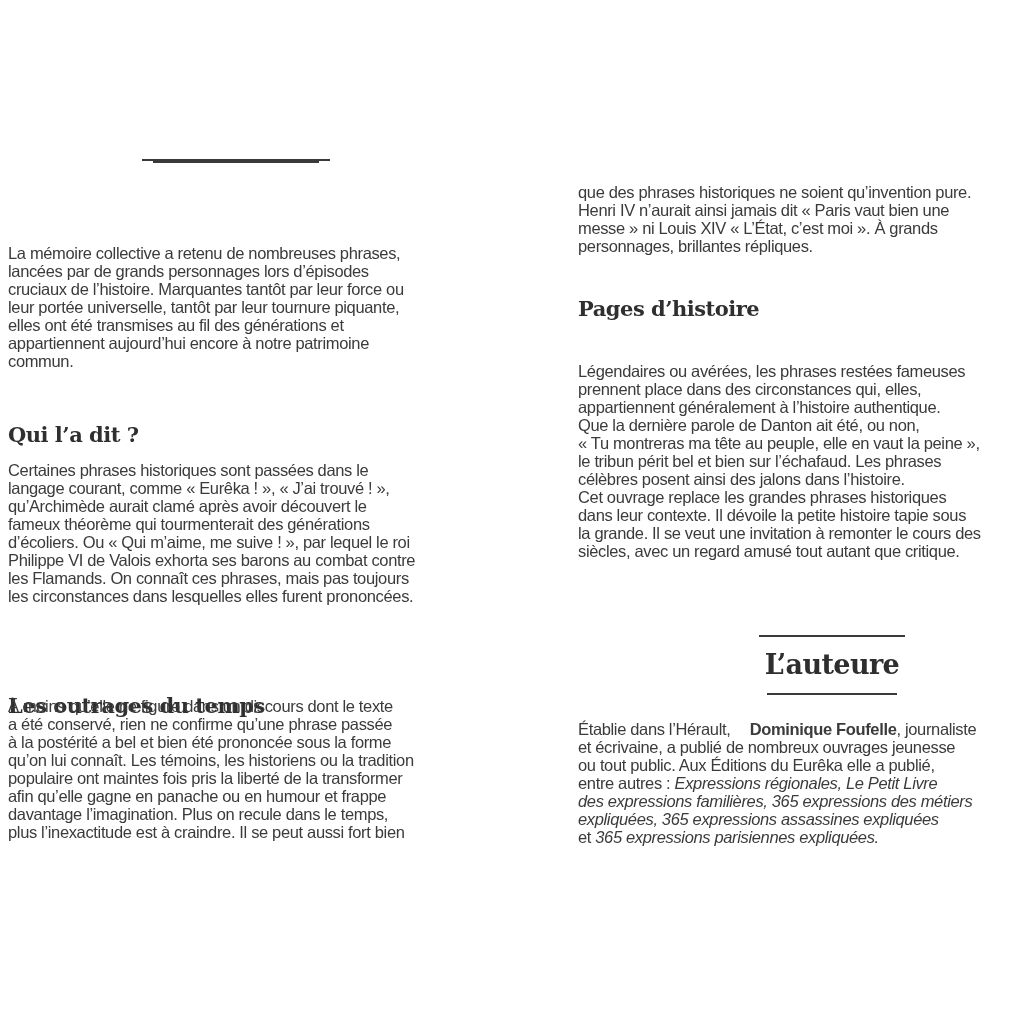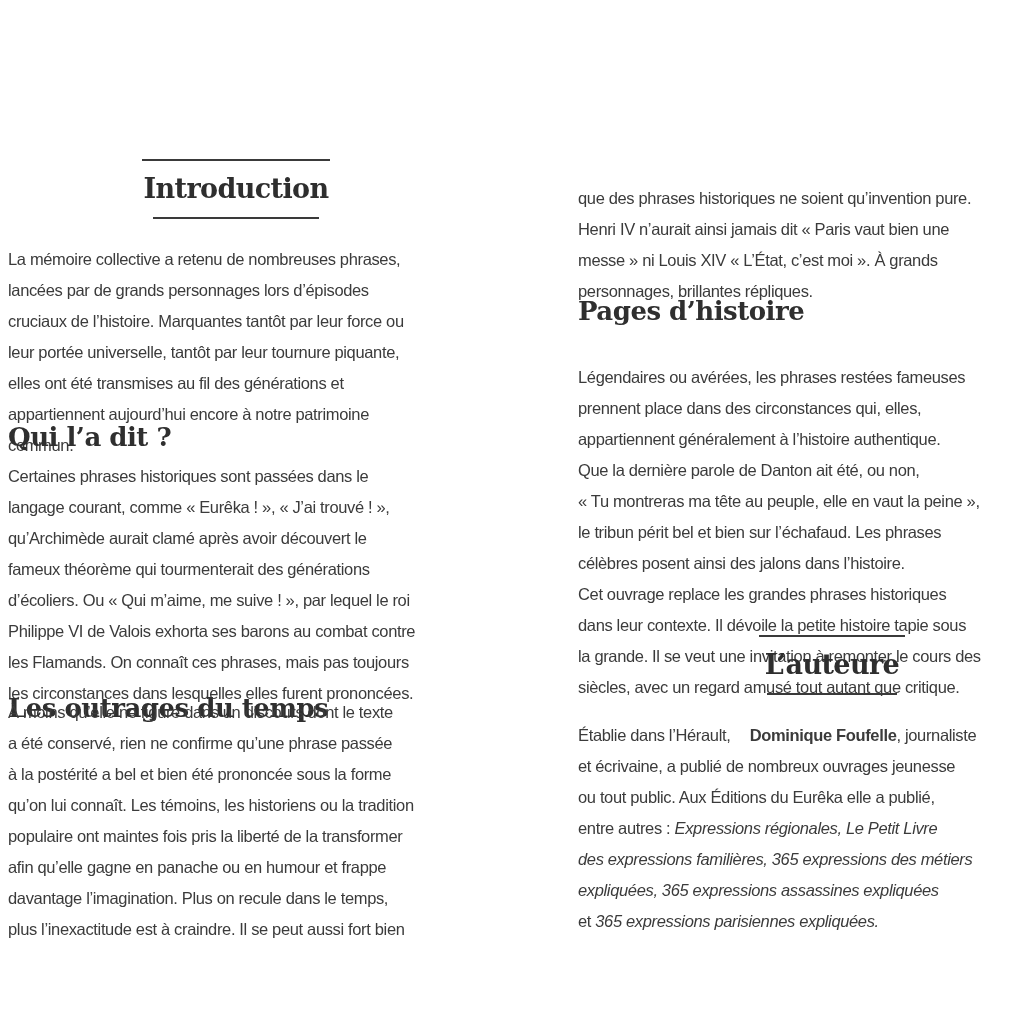--- a/index.html
+++ b/index.html
@@ -9,31 +9,31 @@
     height: 1033px;
     background: #ffffff;
     overflow: hidden;
     font-family: "Liberation Sans", sans-serif;
     color: #3b3b3b;
   }
   .para {
     position: absolute;
     margin: 0;
     font-size: 16.5px;
-    line-height: 31px;
+    line-height: 18px;
     letter-spacing: -0.35px;
     white-space: pre-line;
     color: #3b3b3b;
   }
   .heading {
     position: absolute;
     margin: 0;
     font-family: "DejaVu Serif", serif;
     font-weight: bold;
-    font-size: 26px;
+    font-size: 21px;
     line-height: 1;
     letter-spacing: -0.5px;
     color: #2f2f2f;
   }
   .title-group {
     position: absolute;
     text-align: center;
   }
   .title-text {
     margin: 14px 0 15px 0;
@@ -71,21 +71,20 @@
   .rule-auteure-bottom { width: 130px; }
   .p6 { left: 578px; top: 720px; width: 456px; }
 </style>
 </head>
 <body>
 
 <div class="page">
 
   <div class="title-group intro-group">
     <div class="rule rule-intro-top"></div>
-    <h1 class="title-text">Introduction</h1>
     <div class="rule rule-intro-bottom"></div>
   </div>
 
   <p class="para p1">La mémoire collective a retenu de nombreuses phrases,
 lancées par de grands personnages lors d’épisodes
 cruciaux de l’histoire. Marquantes tantôt par leur force ou
 leur portée universelle, tantôt par leur tournure piquante,
 elles ont été transmises au fil des générations et
 appartiennent aujourd’hui encore à notre patrimoine
 commun.</p>

